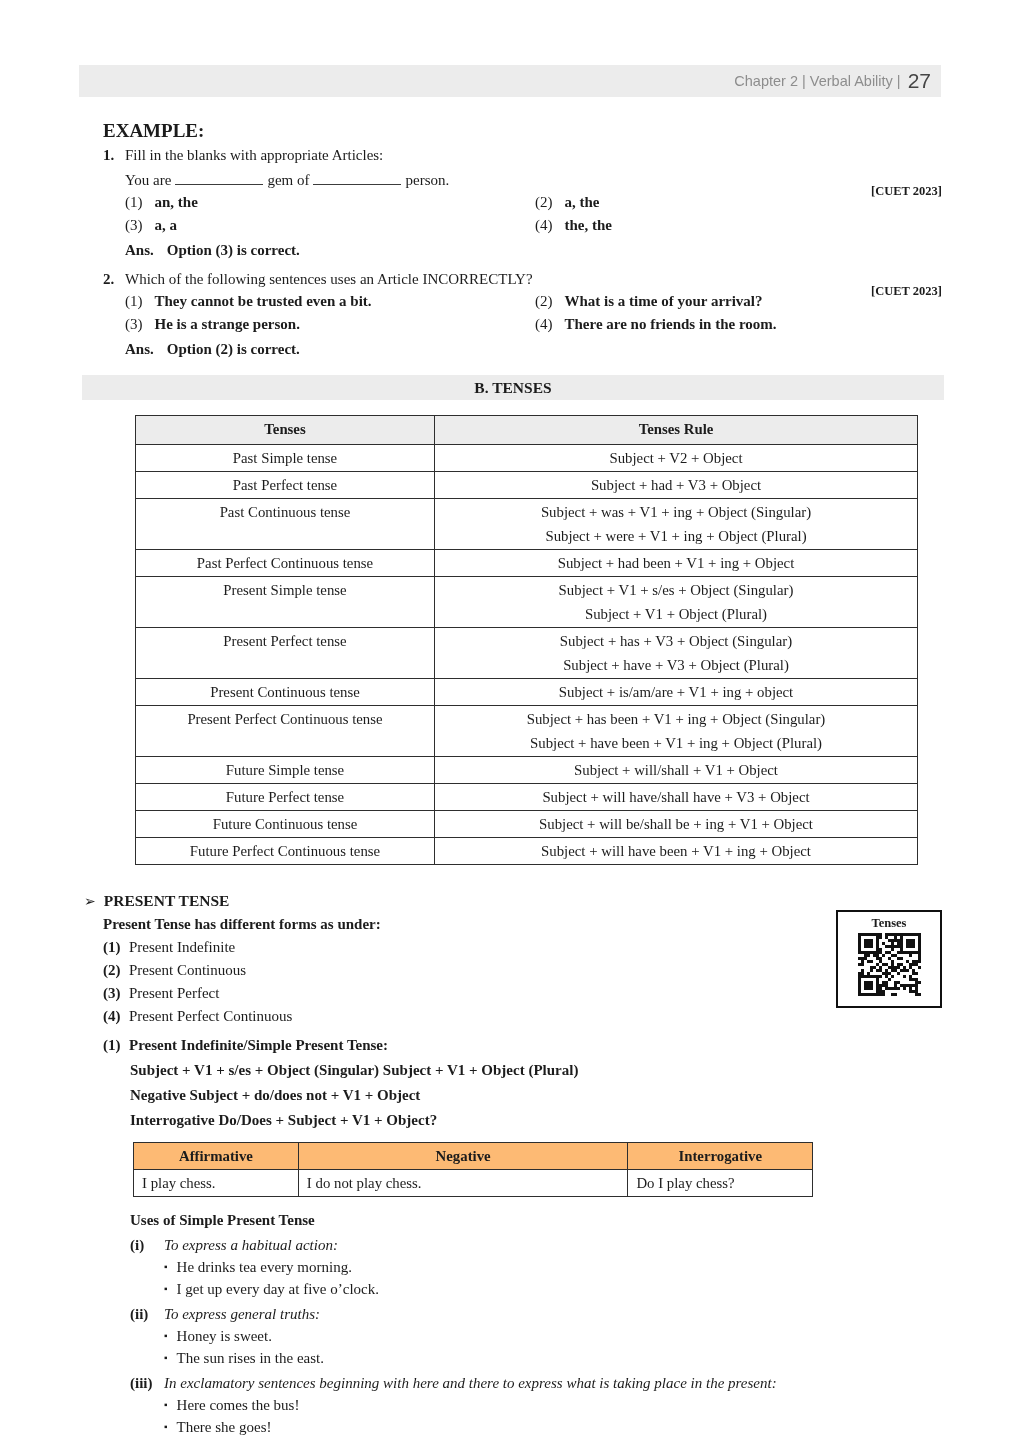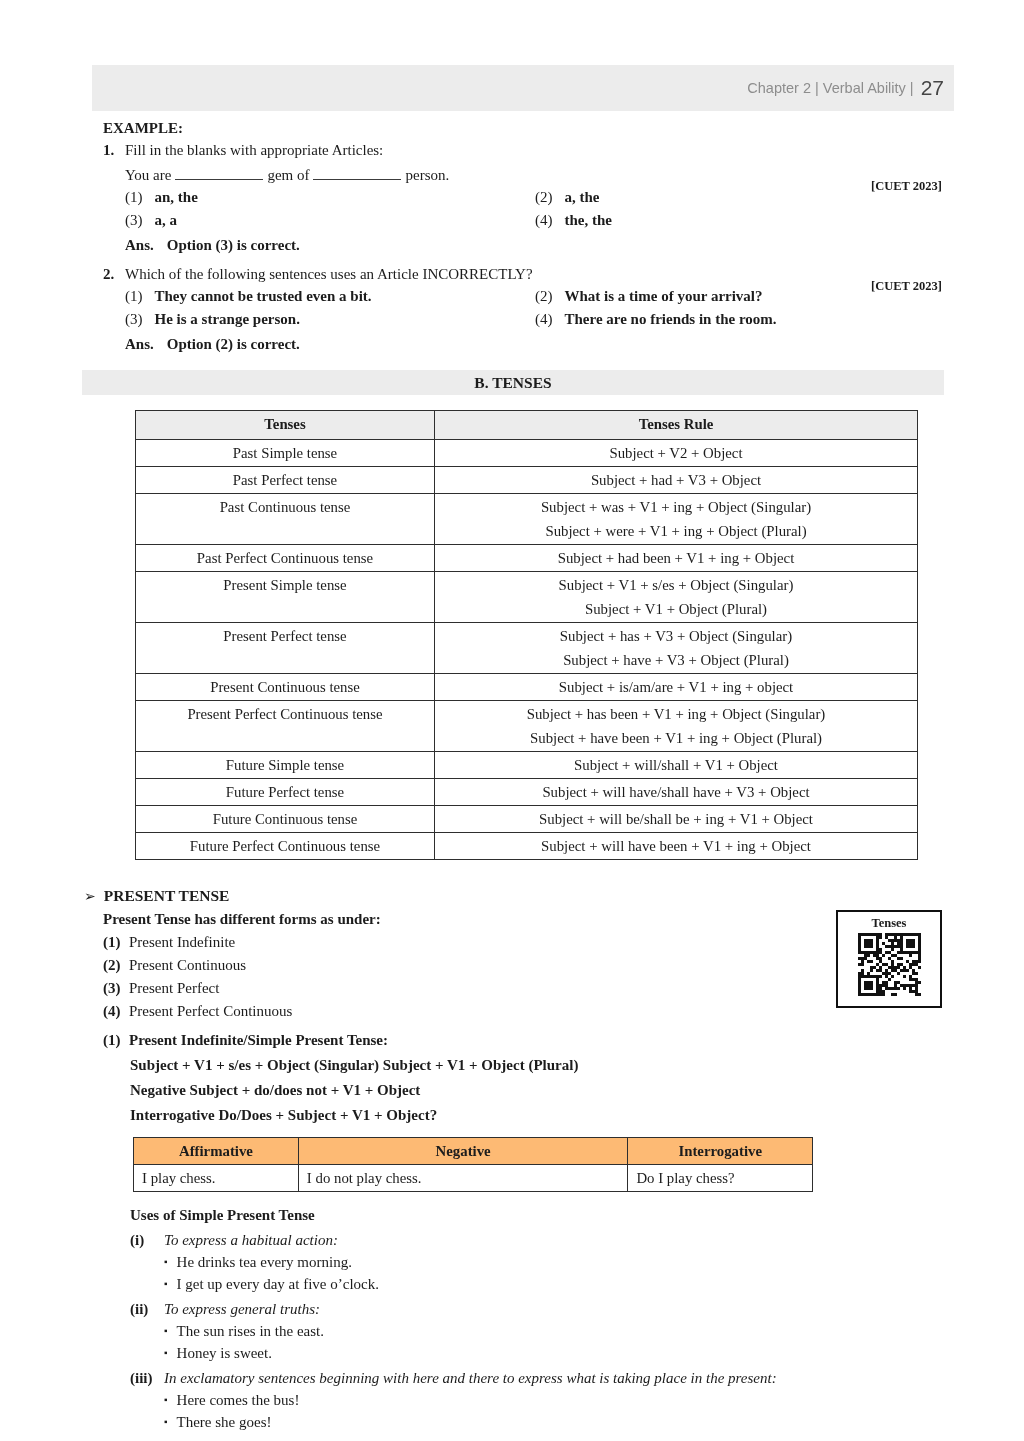--- a/index.html
+++ b/index.html
@@ -2,31 +2,31 @@
 <html><head>
 <meta charset="utf-8">
 <style>
   html,body { margin:0; padding:0; background:#fff; }
   .page {
     position:relative; width:1024px; height:1441px; background:#ffffff;
     font-family:"Liberation Serif","DejaVu Serif",serif; color:#1c1c1c; overflow:hidden;
   }
   
   .header-band {
-    position:absolute; left:92px; top:65px; width:862px; height:46px;
+    position:absolute; left:79px; top:65px; width:862px; height:32px;
     background:#ececec; box-sizing:border-box;
     display:flex; justify-content:flex-end; align-items:center; padding-right:10px;
     font-family:"Liberation Sans","DejaVu Sans",sans-serif;
     color:#8d8d8d; font-size:14.5px;
   }
   .header-band .page-num { font-size:21px; color:#454545; margin-left:7px; font-weight:400; }
 
   .content { position:absolute; left:103px; top:120px; width:841px; }
 
-  .ex-title { font-weight:bold; font-size:15px; }
+  .ex-title { font-weight:bold; font-size:19px; }
 
   .q-row { position:relative; display:flex; margin-top:5px; font-size:15px; }
   .q-num { font-weight:bold; width:22px; flex:none; }
   .cuet { position:absolute; right:2px; top:13px; font-weight:bold; font-size:12.5px; }
 
   .fill-line { position:relative; margin-left:22px; margin-top:7px; font-size:15px; }
   .blank { display:inline-block; width:88px; border-bottom:1.2px solid #3c3c3c; height:13px; margin:0 4px; }
 
   .opt-grid { display:grid; grid-template-columns:410px 1fr; margin-left:22px; margin-top:5px; row-gap:6px; font-size:15px; }
   .opt .num { margin-right:12px; }
@@ -252,22 +252,22 @@
       <span class="use-num">(i)</span>
       <span class="use-text">To express a habitual action:</span>
     </div>
     <div class="use-ex"><span class="bullet">▪</span><span>He drinks tea every morning.</span></div>
     <div class="use-ex"><span class="bullet">▪</span><span>I get up every day at five o’clock.</span></div>
 
     <div class="use-item">
       <span class="use-num">(ii)</span>
       <span class="use-text">To express general truths:</span>
     </div>
+    <div class="use-ex"><span class="bullet">▪</span><span>Honey is sweet.</span></div>
     <div class="use-ex"><span class="bullet">▪</span><span>The sun rises in the east.</span></div>
-    <div class="use-ex"><span class="bullet">▪</span><span>Honey is sweet.</span></div>
 
     <div class="use-item">
       <span class="use-num">(iii)</span>
       <span class="use-text">In exclamatory sentences beginning with here and there to express what is taking place in the present:</span>
     </div>
     <div class="use-ex"><span class="bullet">▪</span><span>Here comes the bus!</span></div>
     <div class="use-ex"><span class="bullet">▪</span><span>There she goes!</span></div>
 
   </div>
 

